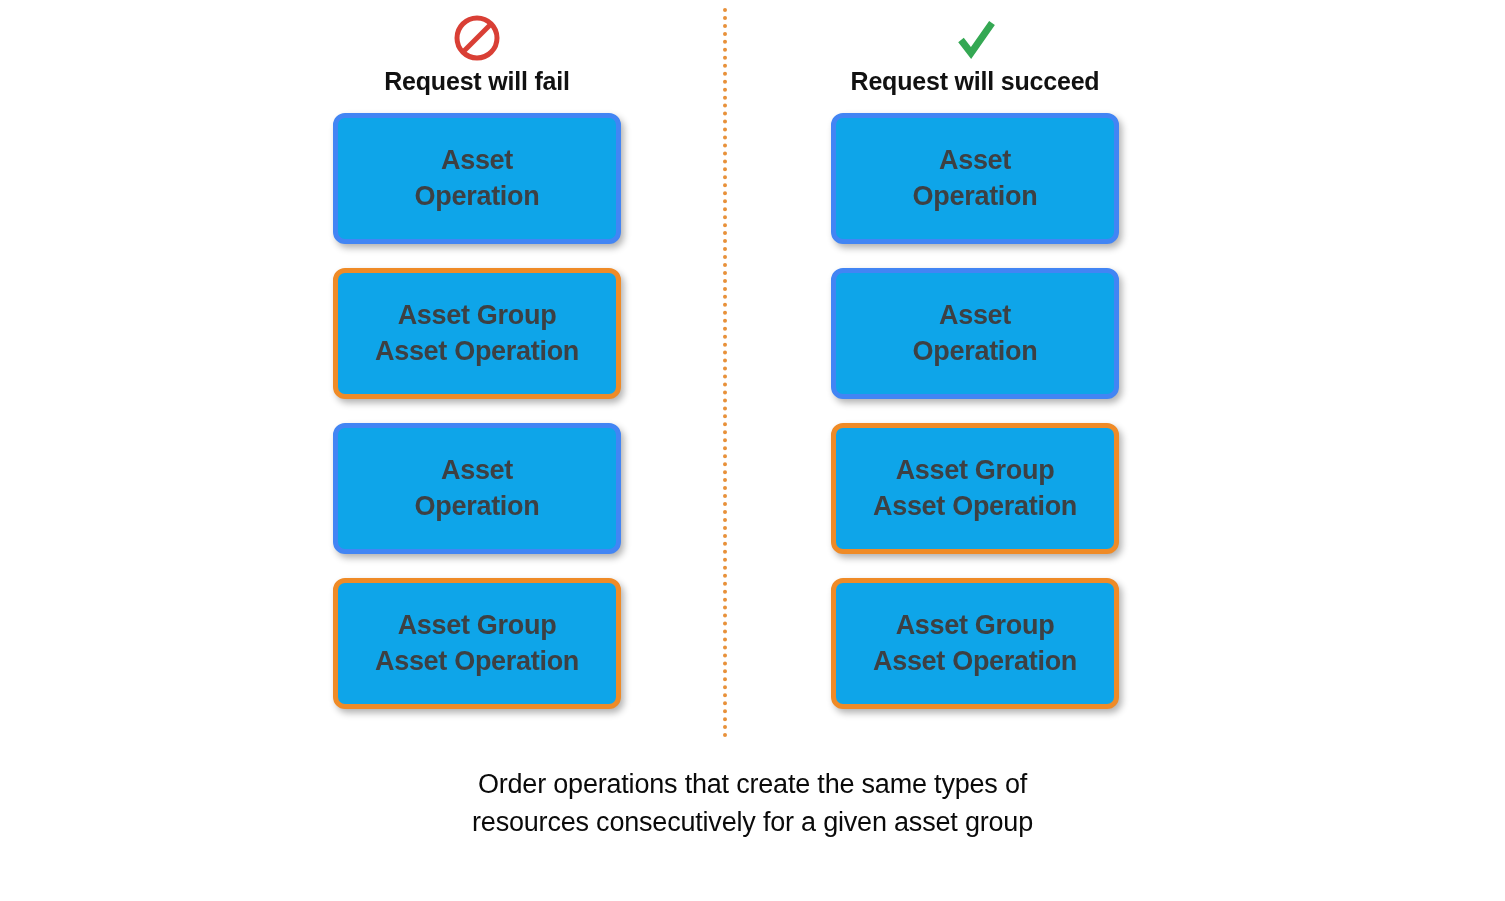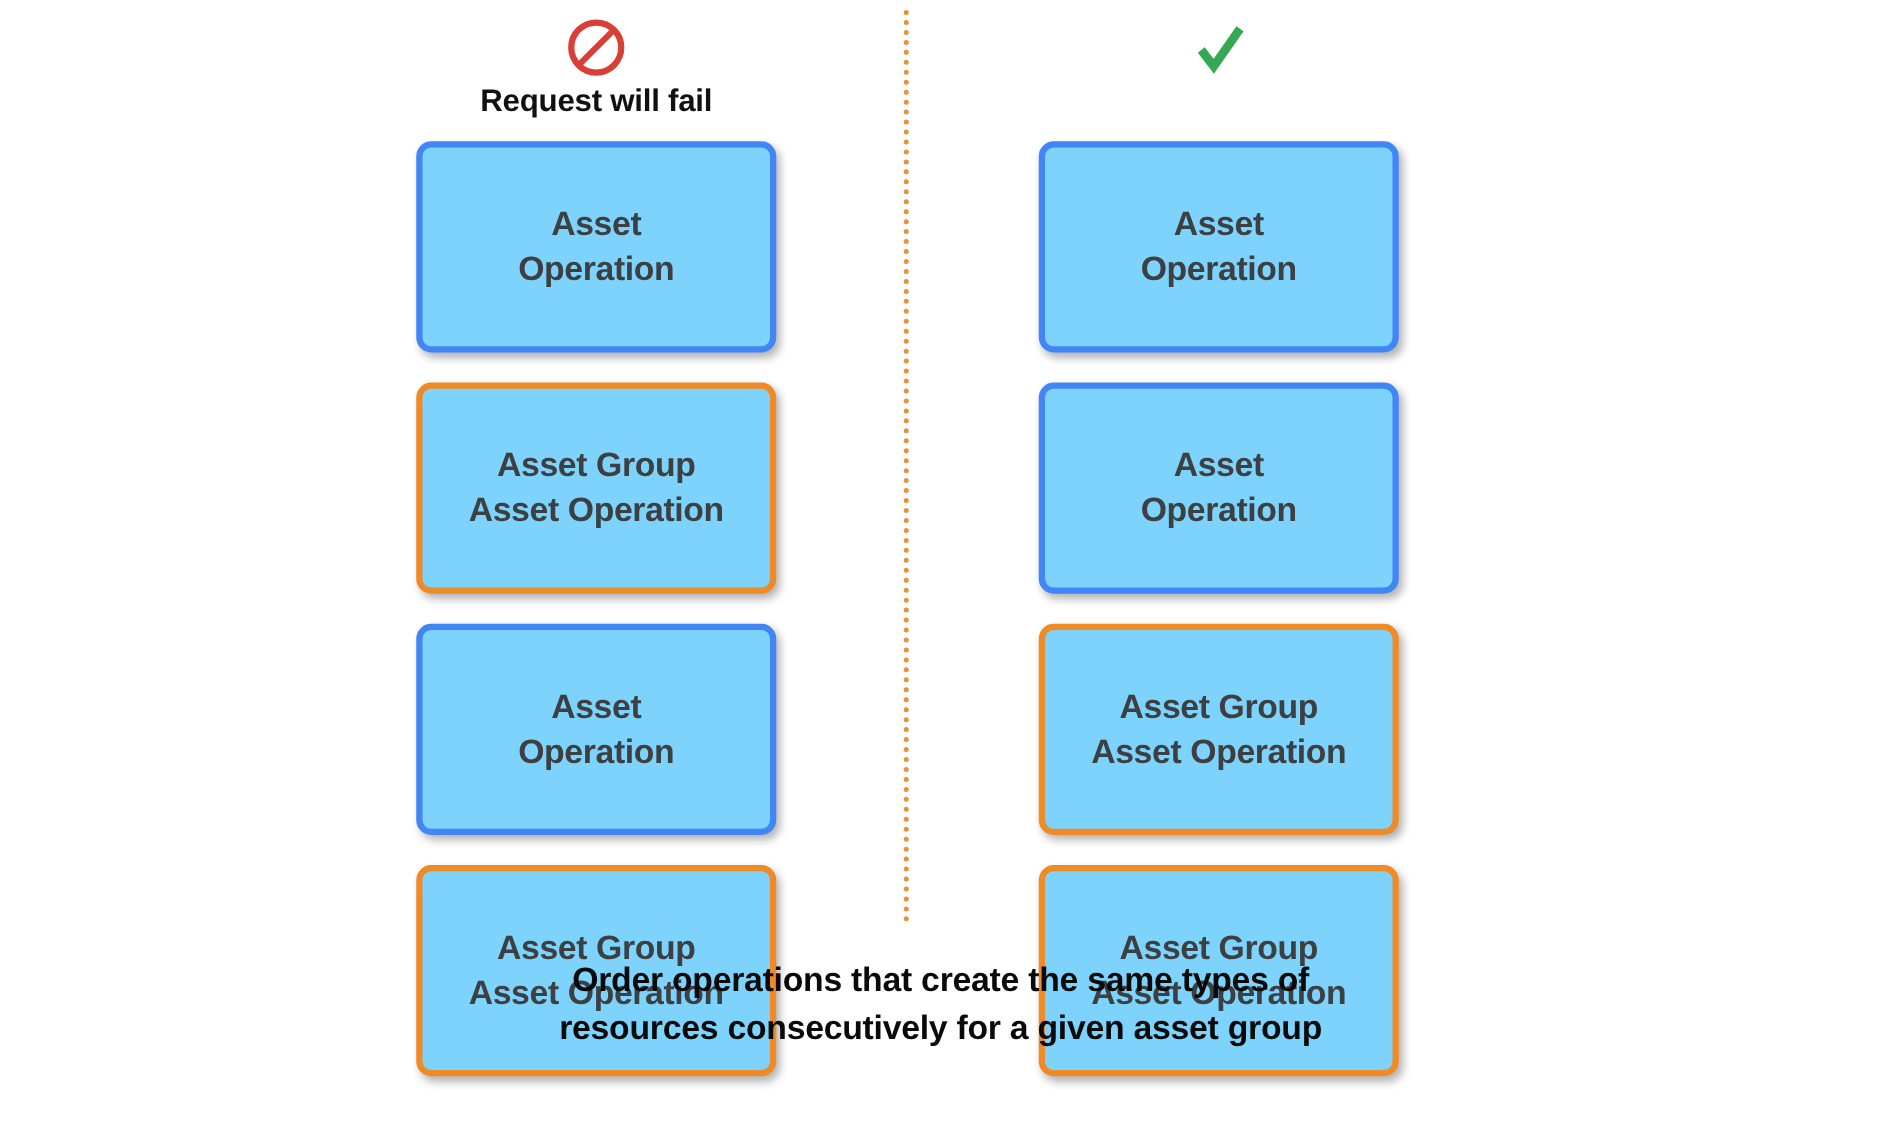--- a/index.html
+++ b/index.html
@@ -70,23 +70,23 @@
   
   .box-list {
     position: absolute;
     top: 113px;
     left: 6px;
     width: 288px;
   }
   .op-box {
     box-sizing: border-box;
     width: 288px;
-    height: 169px;
+    height: 131px;
     margin-bottom: 24px;
-    background: #7dd3fc;
+    background: #0ea5e9;
     border: 5px solid #4285F4;
     border-radius: 12px;
     box-shadow: 3px 4px 7px rgba(0,0,0,0.30);
     display: flex;
     align-items: center;
     justify-content: center;
     text-align: center;
   }
   .op-box.kind-asset  { border-color: #4285F4; }
   .op-box.kind-group  { border-color: #EF8B27; }
@@ -102,21 +102,21 @@
   }
 
   
   .caption {
     position: absolute;
     left: 0;
     top: 765px;
     width: 1505px;
     text-align: center;
     font-size: 27px;
-    font-weight: bold;
+    font-weight: normal;
     color: #0A0A0A;
     line-height: 1.42;
     letter-spacing: -0.2px;
     white-space: pre-line;
   }
 </style>
 </head>
 <body>
 
 <div id="stage">
@@ -152,20 +152,21 @@
       </div>
     </div>
   </div>
 
   <div class="column succeed">
 
     <div class="col-header">
       <svg class="status-icon" viewBox="0 0 60 50" xmlns="http://www.w3.org/2000/svg">
         <polyline points="16,28 26,41 47,11" fill="none" stroke="#34A853" stroke-width="7" stroke-linecap="butt" stroke-linejoin="miter"></polyline>
       </svg>
+      <span class="col-header-label">Request will succeed</span>
     </div>
 
     <div class="box-list">
       <div class="op-box kind-asset">
         <span class="op-box-text">Asset
 Operation</span>
       </div>
       <div class="op-box kind-asset">
         <span class="op-box-text">Asset
 Operation</span>

